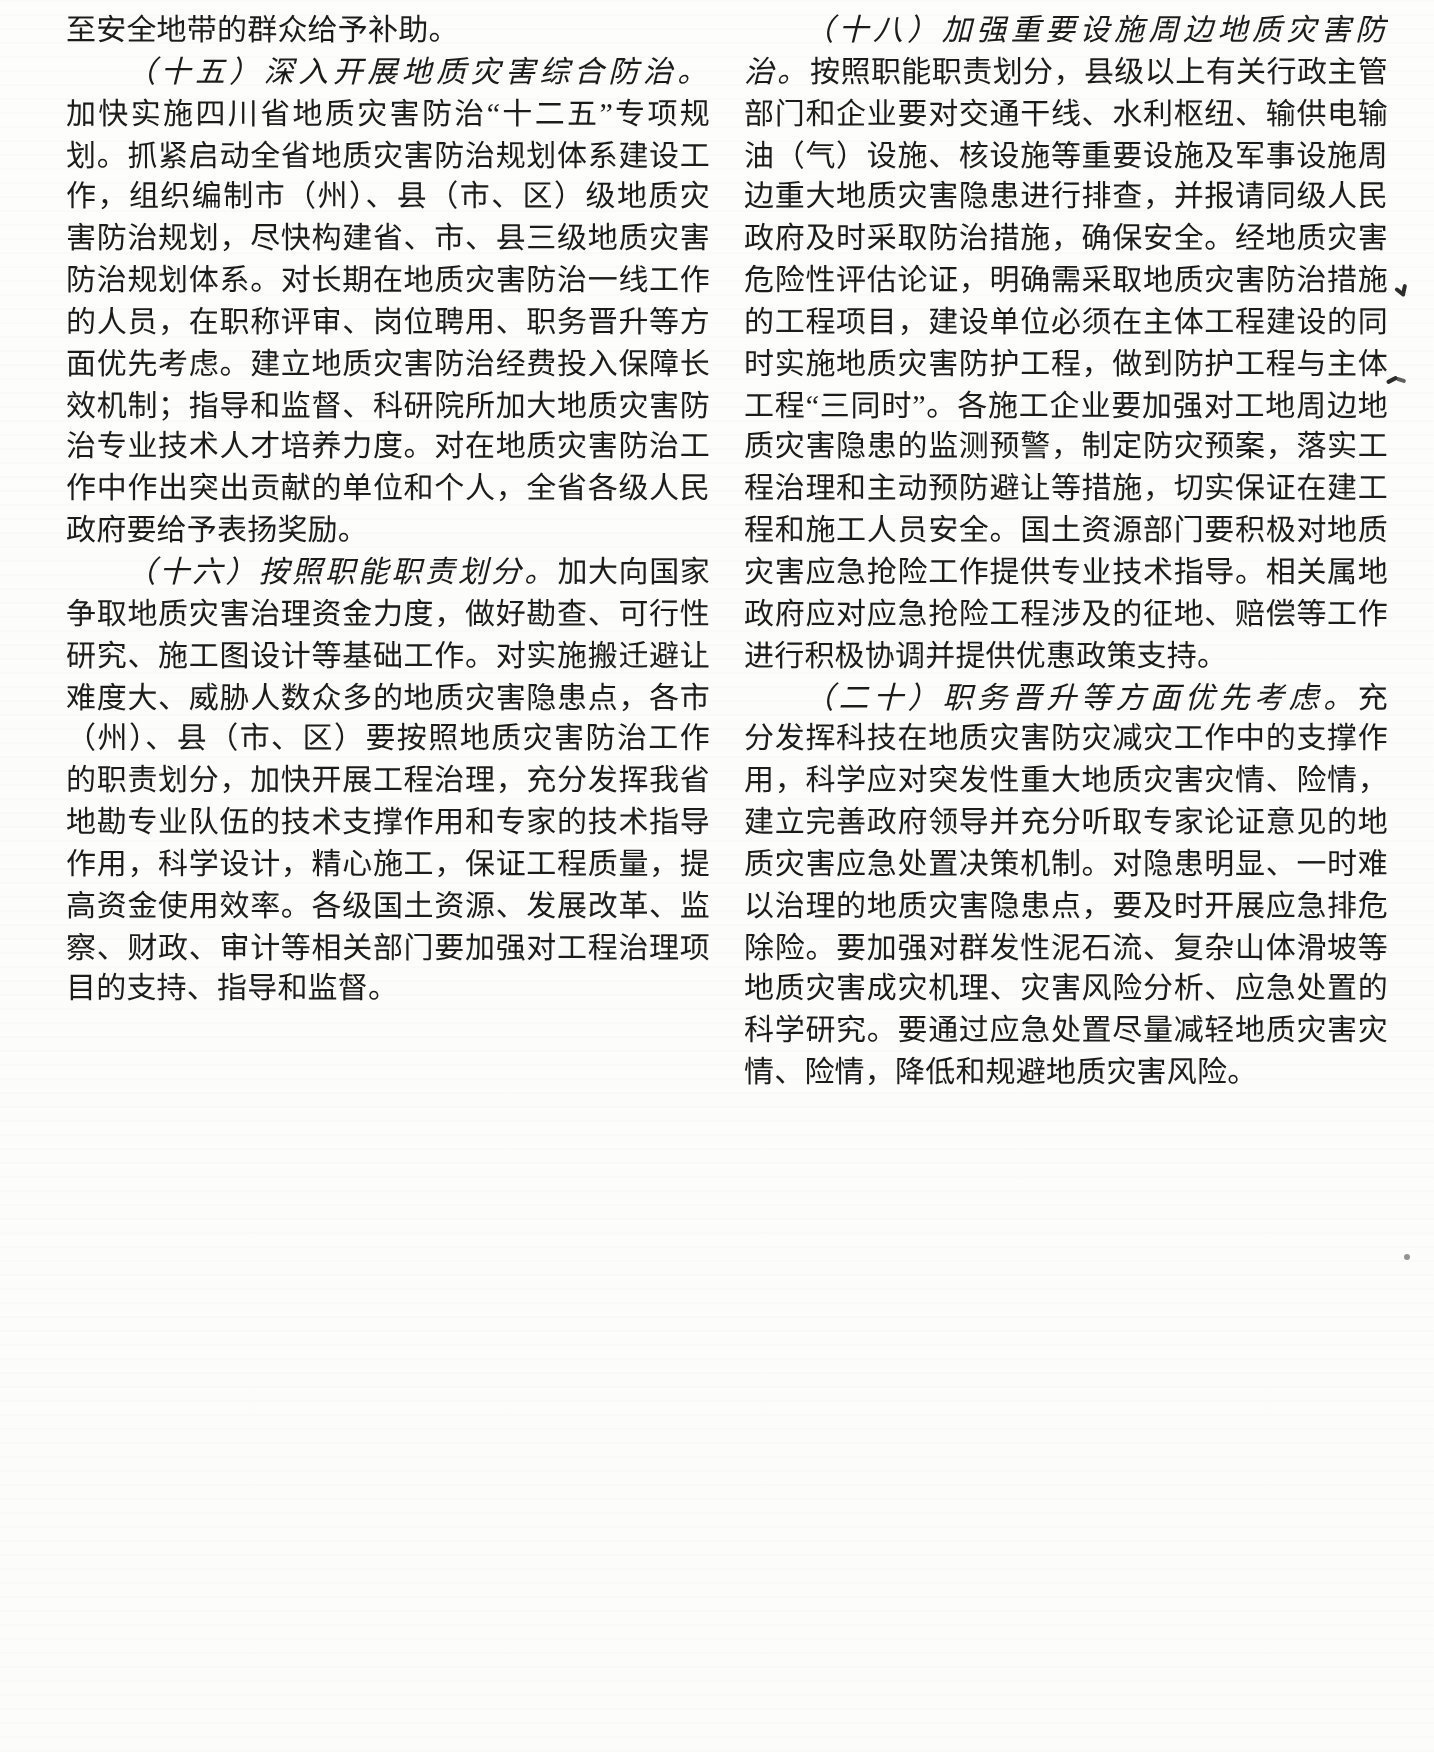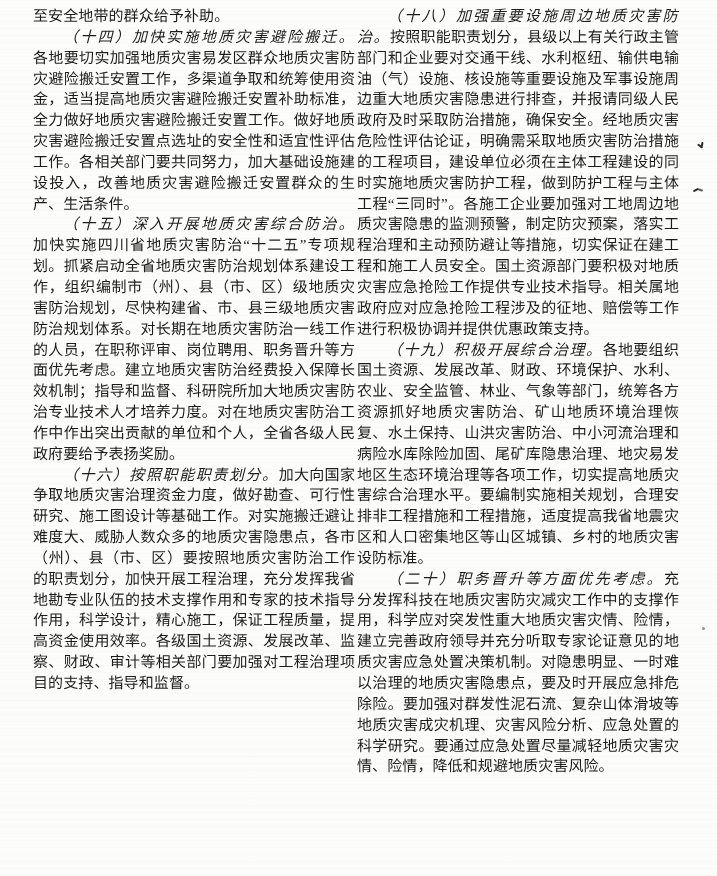--- a/index.html
+++ b/index.html
@@ -18,21 +18,21 @@
         rgba(255,255,255,0) 1px, rgba(255,255,255,0) 7px),
       linear-gradient(180deg, #fdfdfc 0%, #fcfcfa 100%);
     font-family: "Liberation Serif", "DejaVu Serif", serif;
     color: #1c1c1a;
   }
   .text-columns {
     position: absolute;
     left: 33px;
     top: 6px;
     display: flex;
-    gap: 2px;
+    gap: 17px;
   }
   .column {
     width: 322px;
     height: 868px;
     overflow: hidden;
   }
   .para {
     margin: 0;
     font-size: 15px;
     line-height: 20.85px;
@@ -65,27 +65,25 @@
   .artifact-3 { left: 702px; top: 627px; width: 4px; height: 4px; }
   .artifact-3 .s1 { left: 0; top: 0; width: 3px; height: 3px; opacity: .5; border-radius: 50%; }
 </style>
 </head>
 <body>
 
 <div class="page">
   <div class="text-columns">
     <div class="column">
         <p class="para"><span>至安全地带的群众给予补助。</span></p>
-        <p class="para indent"><span class="kai">（十四）加快实施地质灾害避险搬迁。</span><span>各地要切实加强地质灾害易发区群众地质灾害防灾避险搬迁安置工作，多渠道争取和统筹使用资金，适当提高地质灾害避险搬迁安置补助标准，全力做好地质灾害避险搬迁安置工作。做好地质灾害避险搬迁安置点选址的安全性和适宜性评估工作。各相关部门要共同努力，加大基础设施建设投入，改善地质灾害避险搬迁安置群众的生产、生活条件。</span></p>
         <p class="para indent"><span class="kai">（十五）深入开展地质灾害综合防治。</span><span>加快实施四川省地质灾害防治“十二五”专项规划。抓紧启动全省地质灾害防治规划体系建设工作，组织编制市（州）、县（市、区）级地质灾害防治规划，尽快构建省、市、县三级地质灾害防治规划体系。对长期在地质灾害防治一线工作的人员，在职称评审、岗位聘用、职务晋升等方面优先考虑。建立地质灾害防治经费投入保障长效机制；指导和监督、科研院所加大地质灾害防治专业技术人才培养力度。对在地质灾害防治工作中作出突出贡献的单位和个人，全省各级人民政府要给予表扬奖励。</span></p>
         <p class="para indent"><span class="kai">（十六）按照职能职责划分。</span><span>加大向国家争取地质灾害治理资金力度，做好勘查、可行性研究、施工图设计等基础工作。对实施搬迁避让难度大、威胁人数众多的地质灾害隐患点，各市（州）、县（市、区）要按照地质灾害防治工作的职责划分，加快开展工程治理，充分发挥我省地勘专业队伍的技术支撑作用和专家的技术指导作用，科学设计，精心施工，保证工程质量，提高资金使用效率。各级国土资源、发展改革、监察、财政、审计等相关部门要加强对工程治理项目的支持、指导和监督。</span></p>
       </div>
     <div class="column">
         <p class="para indent"><span class="kai">（十八）加强重要设施周边地质灾害防治。</span><span>按照职能职责划分，县级以上有关行政主管部门和企业要对交通干线、水利枢纽、输供电输油（气）设施、核设施等重要设施及军事设施周边重大地质灾害隐患进行排查，并报请同级人民政府及时采取防治措施，确保安全。经地质灾害危险性评估论证，明确需采取地质灾害防治措施的工程项目，建设单位必须在主体工程建设的同时实施地质灾害防护工程，做到防护工程与主体工程“三同时”。各施工企业要加强对工地周边地质灾害隐患的监测预警，制定防灾预案，落实工程治理和主动预防避让等措施，切实保证在建工程和施工人员安全。国土资源部门要积极对地质灾害应急抢险工作提供专业技术指导。相关属地政府应对应急抢险工程涉及的征地、赔偿等工作进行积极协调并提供优惠政策支持。</span></p>
-        <p class="para indent"><span class="kai">（十九）积极开展综合治理。</span><span>各地要组织国土资源、发展改革、财政、环境保护、水利、农业、安全监管、林业、气象等部门，统筹各方资源抓好地质灾害防治、矿山地质环境治理恢复、水土保持、山洪灾害防治、中小河流治理和病险水库除险加固、尾矿库隐患治理、地灾易发地区生态环境治理等各项工作，切实提高地质灾害综合治理水平。要编制实施相关规划，合理安排非工程措施和工程措施，适度提高我省地震灾区和人口密集地区等山区城镇、乡村的地质灾害设防标准。</span></p>
         <p class="para indent"><span class="kai">（二十）职务晋升等方面优先考虑。</span><span>充分发挥科技在地质灾害防灾减灾工作中的支撑作用，科学应对突发性重大地质灾害灾情、险情，建立完善政府领导并充分听取专家论证意见的地质灾害应急处置决策机制。对隐患明显、一时难以治理的地质灾害隐患点，要及时开展应急排危除险。要加强对群发性泥石流、复杂山体滑坡等地质灾害成灾机理、灾害风险分析、应急处置的科学研究。要通过应急处置尽量减轻地质灾害灾情、险情，降低和规避地质灾害风险。</span></p>
       </div>
   </div>
 
   <div class="artifact artifact-1">
       <span class="s1"></span>
       <span class="s2"></span>
     </div>
   <div class="artifact artifact-2">
       <span class="s1"></span>

